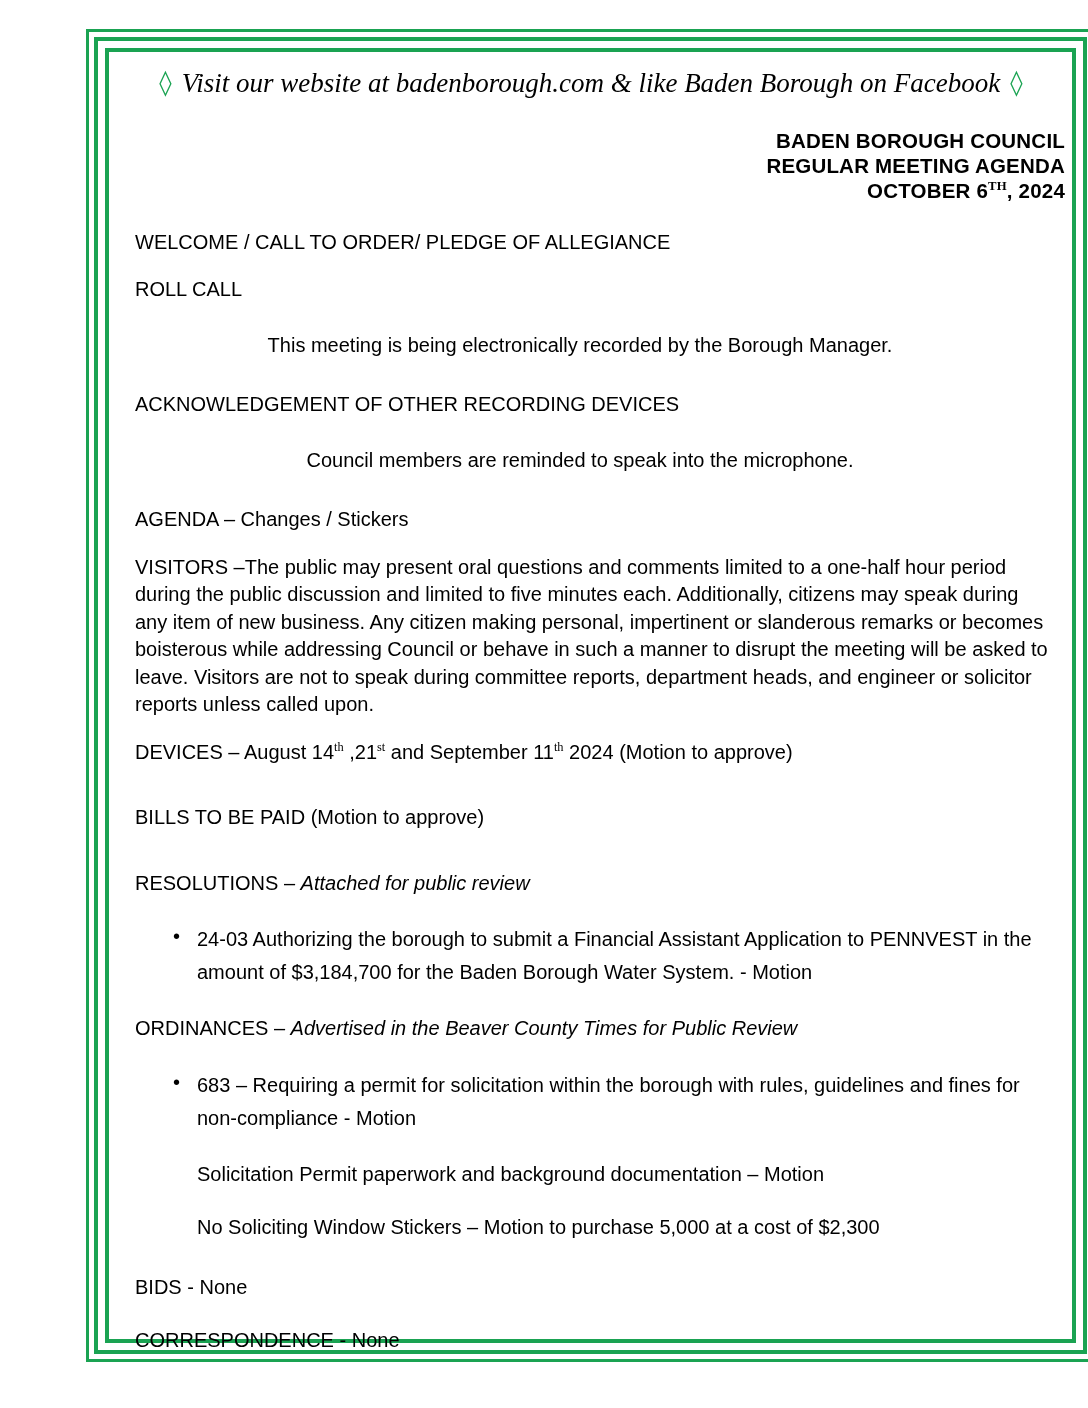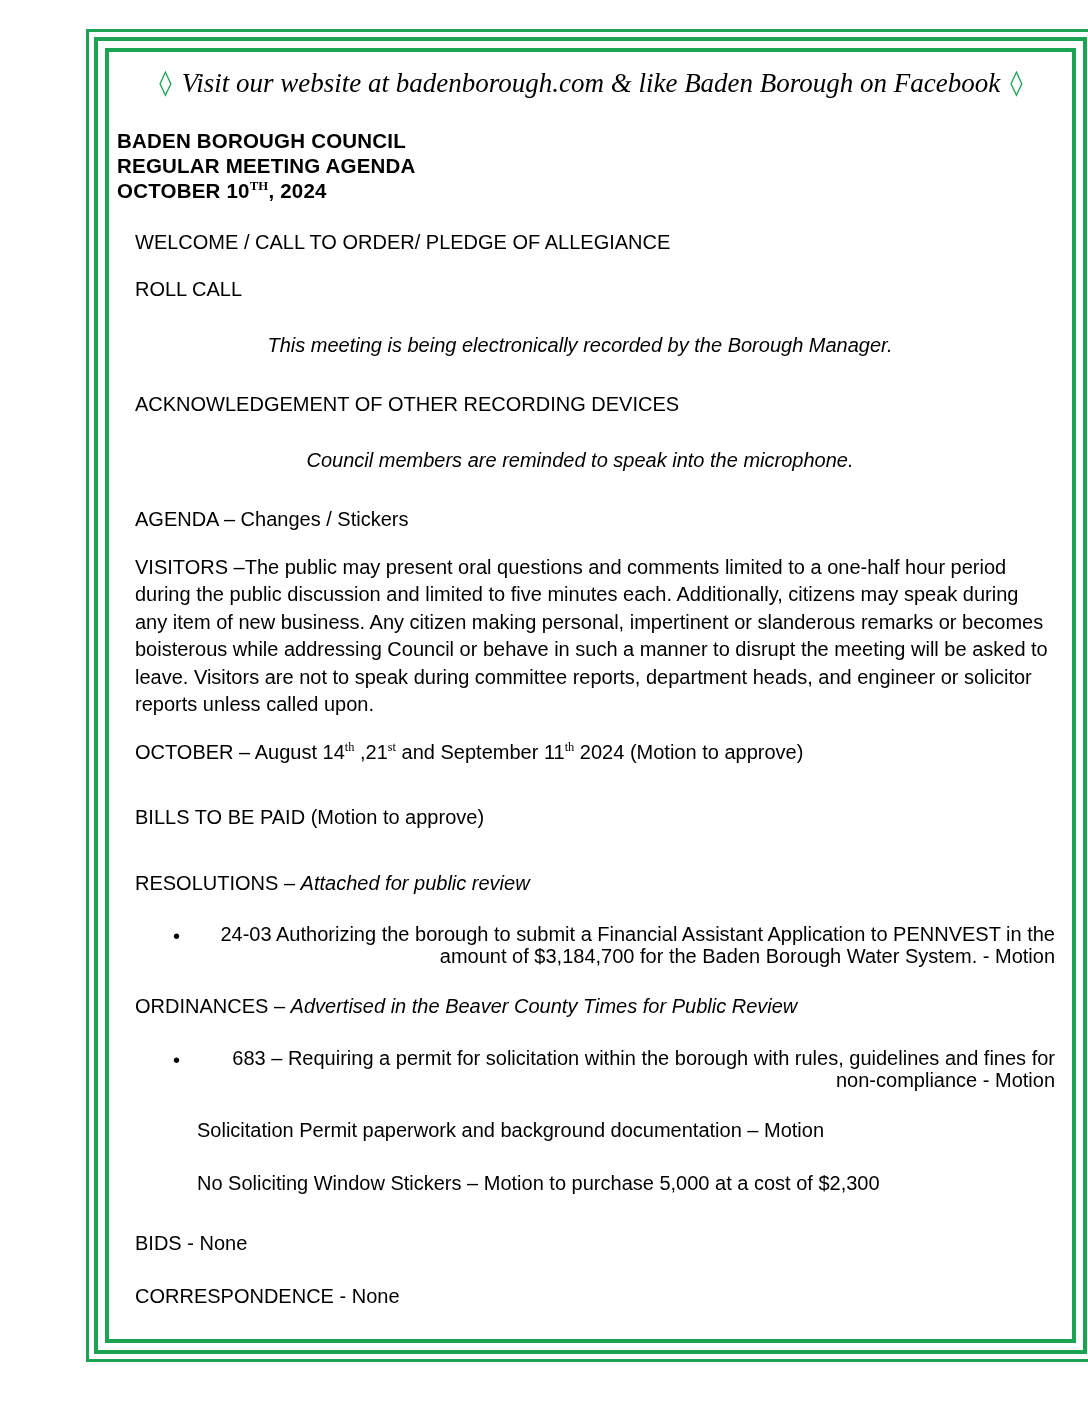--- a/index.html
+++ b/index.html
@@ -82,21 +82,21 @@
     font-size: 25px;
     font-family: "DejaVu Sans", sans-serif;
     vertical-align: 1px;
     letter-spacing: 0;
   }
   .diamond.left { margin-right: 10px; }
   .diamond.right { margin-left: 10px; }
 
   
   .title-block {
-    text-align: left;
+    text-align: right;
     font-weight: bold;
     font-size: 20.5px;
     line-height: 25px;
     margin-top: 28px;
     letter-spacing: 0.2px;
   }
   .title-block .line { display: block; }
   sup {
     font-size: 0.62em;
     vertical-align: super;
@@ -114,21 +114,20 @@
   }
   .sec {
     margin: 0 0 9px 0;
   }
   .gap-md { margin-bottom: 20px; }
   .b { font-weight: normal; }
   .i { font-style: italic; }
 
   .centered-italic {
     text-align: center;
-    font-style: italic;
     font-size: 20px;
     line-height: 27px;
     margin: 0;
     padding-right: 30px;
   }
 
   .para {
     margin: 0;
     font-size: 20px;
     line-height: 27.5px;
@@ -144,22 +143,21 @@
   .bullet-dot {
     flex: 0 0 auto;
     width: 24px;
     font-size: 20px;
     line-height: 27.5px;
     text-align: left;
   }
   .bullet-text {
     flex: 1 1 auto;
     font-size: 20px;
-    line-height: 22px;
-    text-align: right;
+    line-height: 33px;
   }
   .sub-line {
     margin: 0;
     padding-left: 62px;
     font-size: 20px;
     line-height: 27.5px;
   }
   .spacer-20 { height: 20px; }
   .spacer-26 { height: 26px; }
   .spacer-32 { height: 32px; }
@@ -176,21 +174,21 @@
 
   <div class="content">
 
     <div class="website-line">
       <span class="diamond left">◊</span><span>Visit our website at badenborough.com &amp; like Baden Borough on Facebook</span><span class="diamond right">◊</span>
     </div>
 
     <div class="title-block">
       <span class="line">BADEN BOROUGH COUNCIL</span>
       <span class="line">REGULAR MEETING AGENDA</span>
-      <span class="line"><span>OCTOBER 10</span><sup>TH</sup><span>, 2024</span></span>
+      <span class="line"><span>OCTOBER 6</span><sup>TH</sup><span>, 2024</span></span>
     </div>
 
     <div class="body">
 
       <p class="sec b gap-md">WELCOME / CALL TO ORDER/ PLEDGE OF ALLEGIANCE</p>
 
       <p class="sec b">ROLL CALL</p>
 
       <div class="spacer-20"></div>
       <p class="centered-italic">This meeting is being electronically recorded by the Borough Manager.</p>
@@ -201,21 +199,21 @@
       <div class="spacer-20"></div>
       <p class="centered-italic">Council members are reminded to speak into the microphone.</p>
 
       <div class="spacer-32"></div>
       <p class="para"><span class="b">AGENDA</span><span> – Changes / Stickers</span></p>
 
       <div class="spacer-20"></div>
       <p class="para"><span class="b">VISITORS</span><span> –The public may present oral questions and comments limited to a one-half hour period during the public discussion and limited to five minutes each.  Additionally, citizens may speak during any item of new business.  Any citizen making personal, impertinent or slanderous remarks or becomes boisterous while addressing Council or behave in such a manner to disrupt the meeting will be asked to leave.  Visitors are not to speak during committee reports, department heads, and engineer or solicitor reports unless called upon.</span></p>
 
       <div class="spacer-20"></div>
-      <p class="para"><span class="b">OCTOBER</span><span> – August 14</span><sup>th</sup><span> ,21</span><sup>st</sup><span>  and September 11</span><sup>th</sup><span> 2024  </span><span class="b">(Motion to approve)</span></p>
+      <p class="para"><span class="b">DEVICES</span><span> – August 14</span><sup>th</sup><span> ,21</span><sup>st</sup><span>  and September 11</span><sup>th</sup><span> 2024  </span><span class="b">(Motion to approve)</span></p>
 
       <div class="spacer-38"></div>
       <p class="para b">BILLS TO BE PAID  (Motion to approve)</p>
 
       <div class="spacer-38"></div>
       <p class="para"><span class="b">RESOLUTIONS – </span><span class="i">Attached for public review</span></p>
 
       <div class="spacer-26"></div>
       <div class="bullet-row">
         <span class="bullet-dot">•</span>

